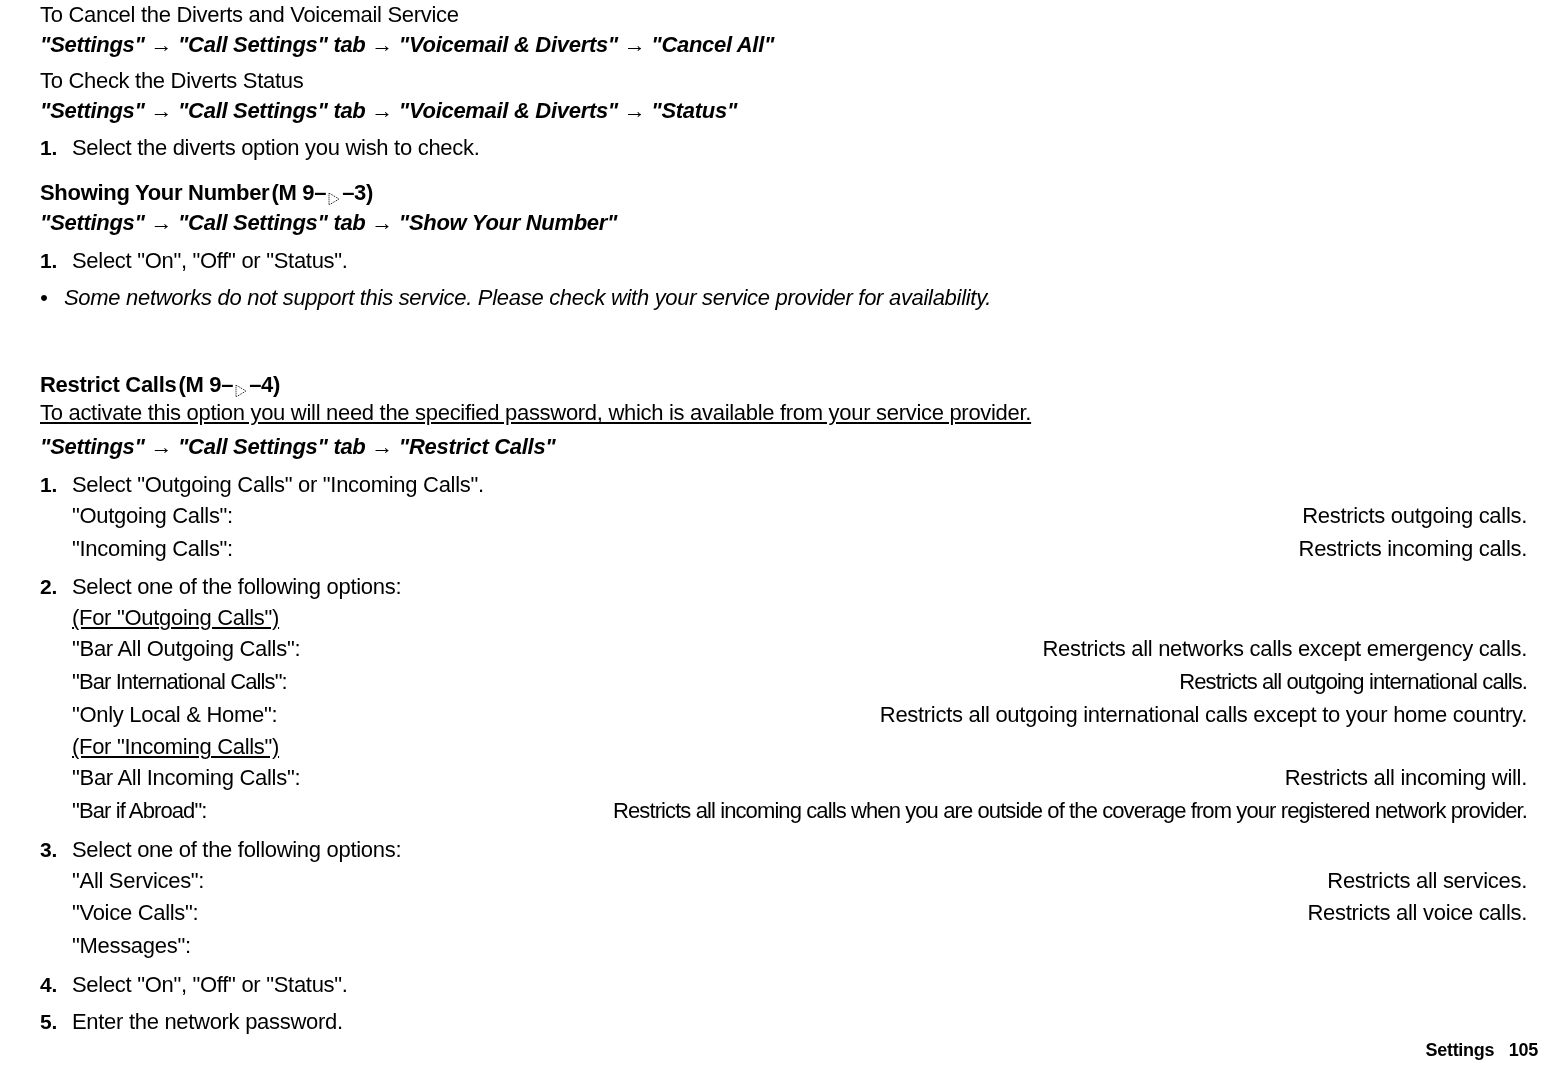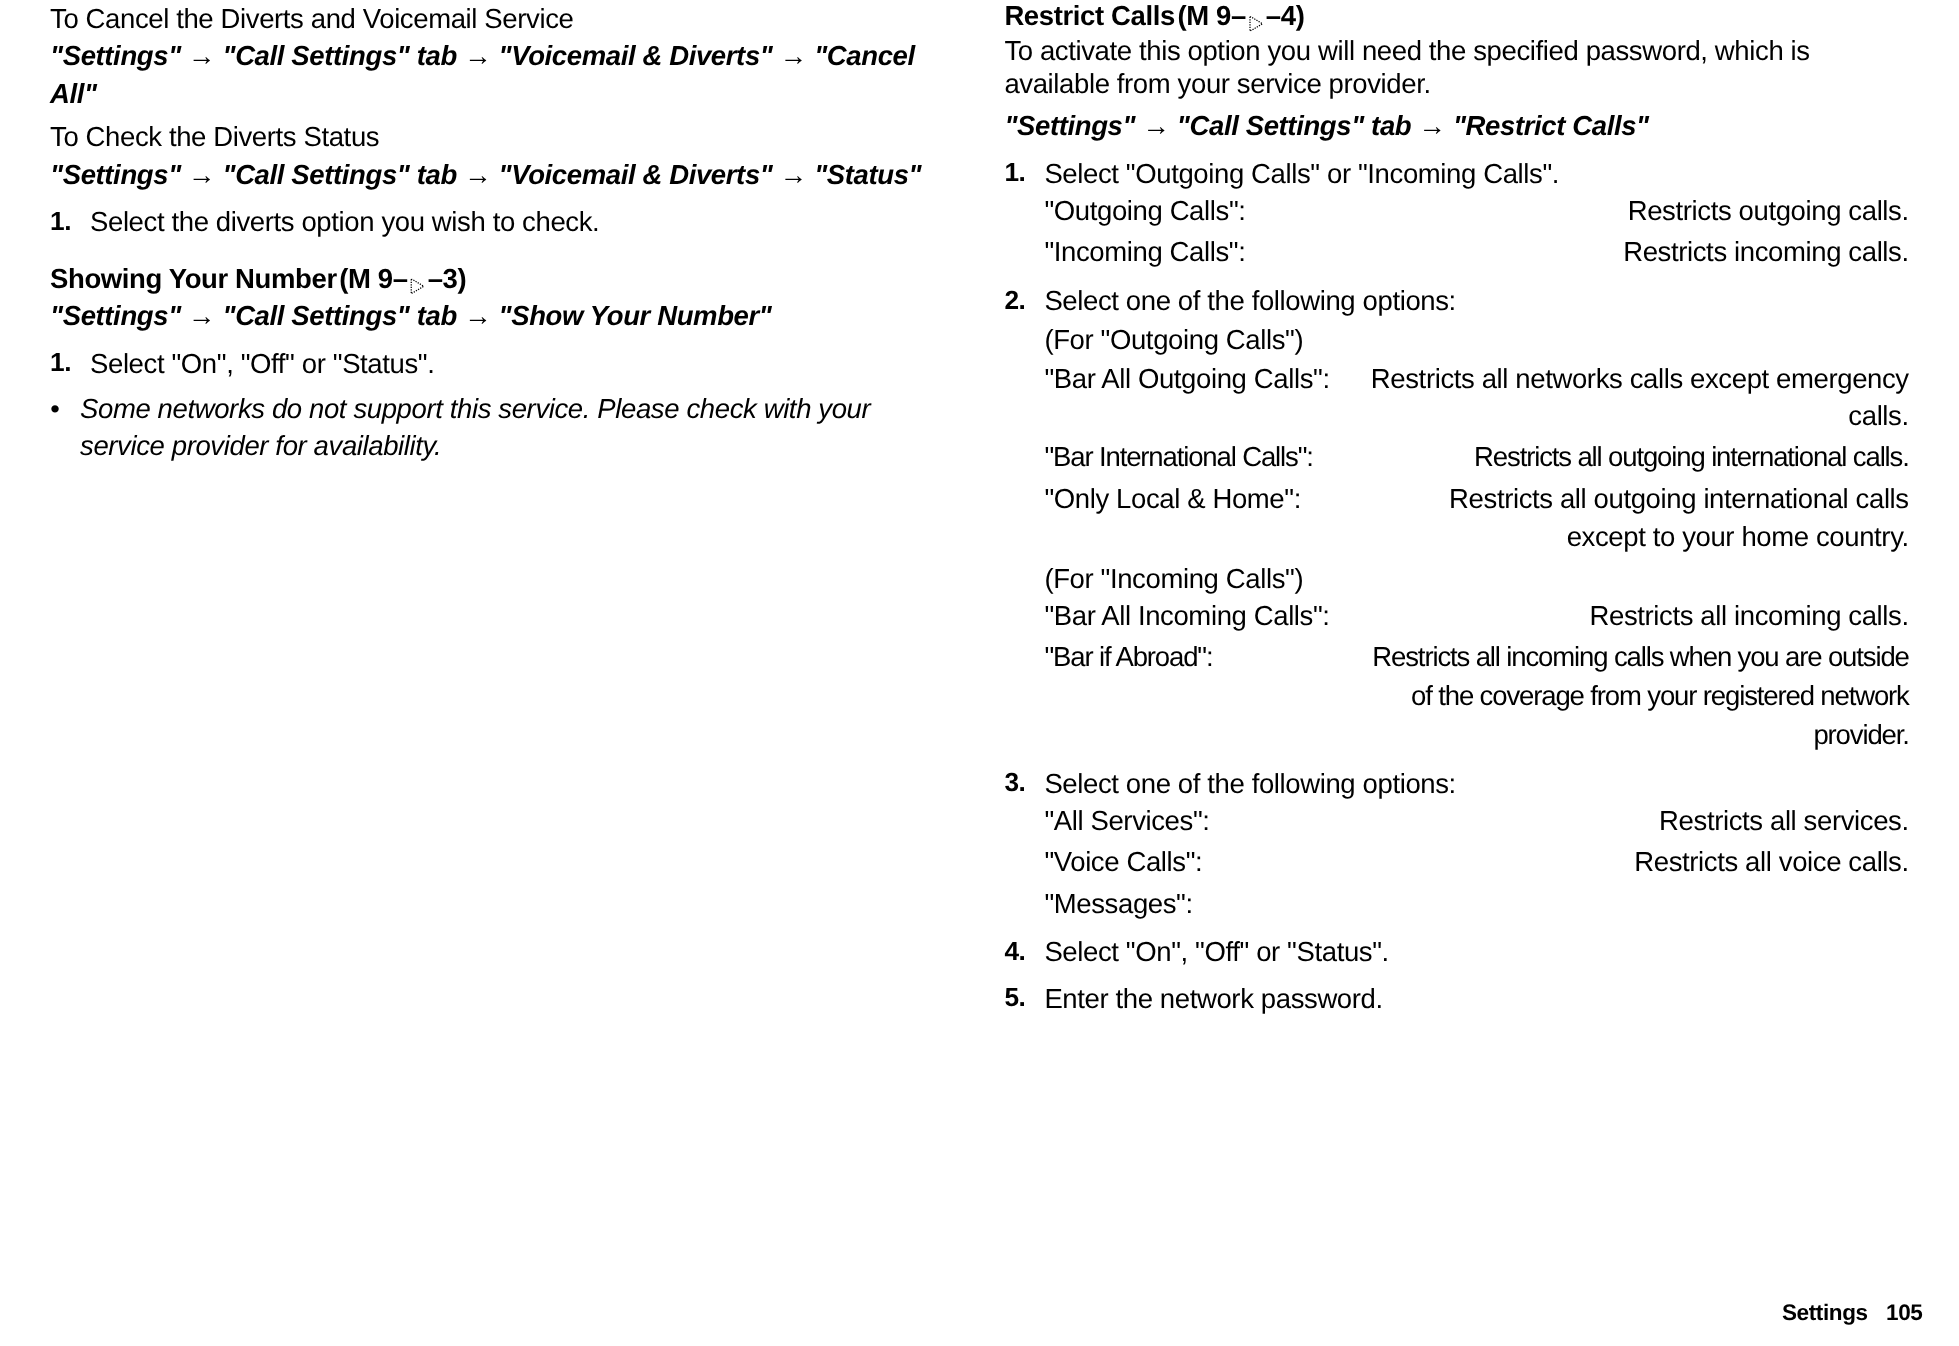--- a/index.html
+++ b/index.html
@@ -8,22 +8,23 @@
       width: 1567px;
       height: 1077px;
       padding: 0px 40px 20px 40px;
       font-size: 21px;
       color: #000;
       position: relative;
       background: #fff;
     }
     .columns {
       display: flex;
-      gap: 40px;
+      gap: 60px;
       height: calc(100% - 40px);
+      flex-direction: column;
     }
     .col {
       flex: 1;
       display: flex;
       flex-direction: column;
     }
     .subheading {
       font-weight: normal;
       font-size: 22px;
       margin-top: 2px;
@@ -62,20 +63,21 @@
     }
     .li-body {
       flex: 1;
       letter-spacing: -0.3px;
       font-size: 22px;
     }
     .sub {
       display: block;
       font-size: 22px;
       letter-spacing: -0.3px;
+      text-decoration: underline;
     }
     .note-heading {
       font-weight: bold;
       font-style: italic;
       margin-top: 8px;
       font-size: 22px;
     }
     .note-body {
       font-style: italic;
       font-size: 22px;
@@ -211,21 +213,21 @@
             <span class="deflabel w2">"Bar International Calls":</span>
             <span class="defval">Restricts all outgoing international calls.</span>
           </span>
           <span class="defrow">
             <span class="deflabel w2">"Only Local &amp; Home":</span>
             <span class="defval">Restricts all outgoing international calls except to your home country.</span>
           </span>
           <span class="sub">(For "Incoming Calls")</span>
           <span class="defrow">
             <span class="deflabel w2">"Bar All Incoming Calls":</span>
-            <span class="defval">Restricts all incoming calls.</span>
+            <span class="defval">Restricts all incoming will.</span>
           </span>
           <span class="defrow tight">
             <span class="deflabel w2">"Bar if Abroad":</span>
             <span class="defval">Restricts all incoming calls when you are outside of the coverage from your registered network provider.</span>
           </span>
         </span>
       </li>
 
       <li>
         <span class="num">3.</span>

